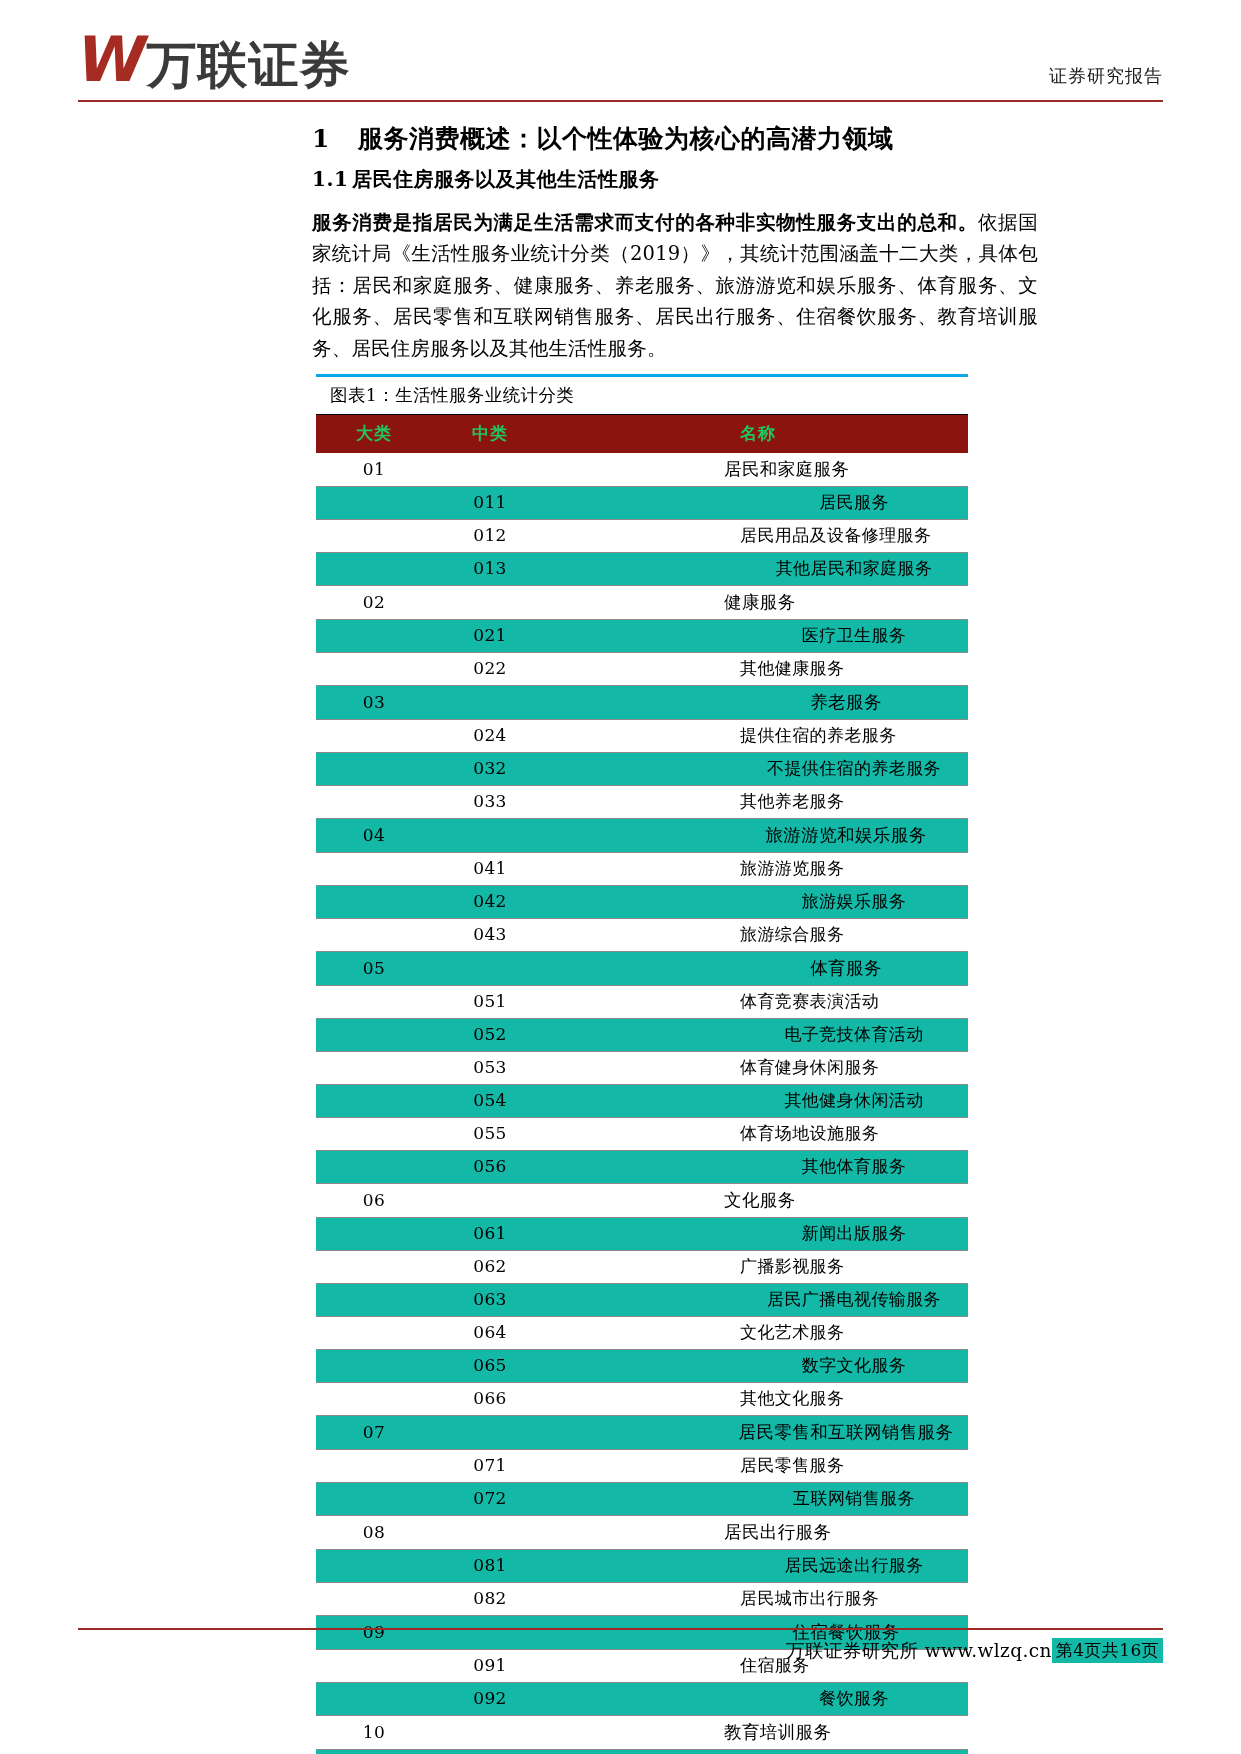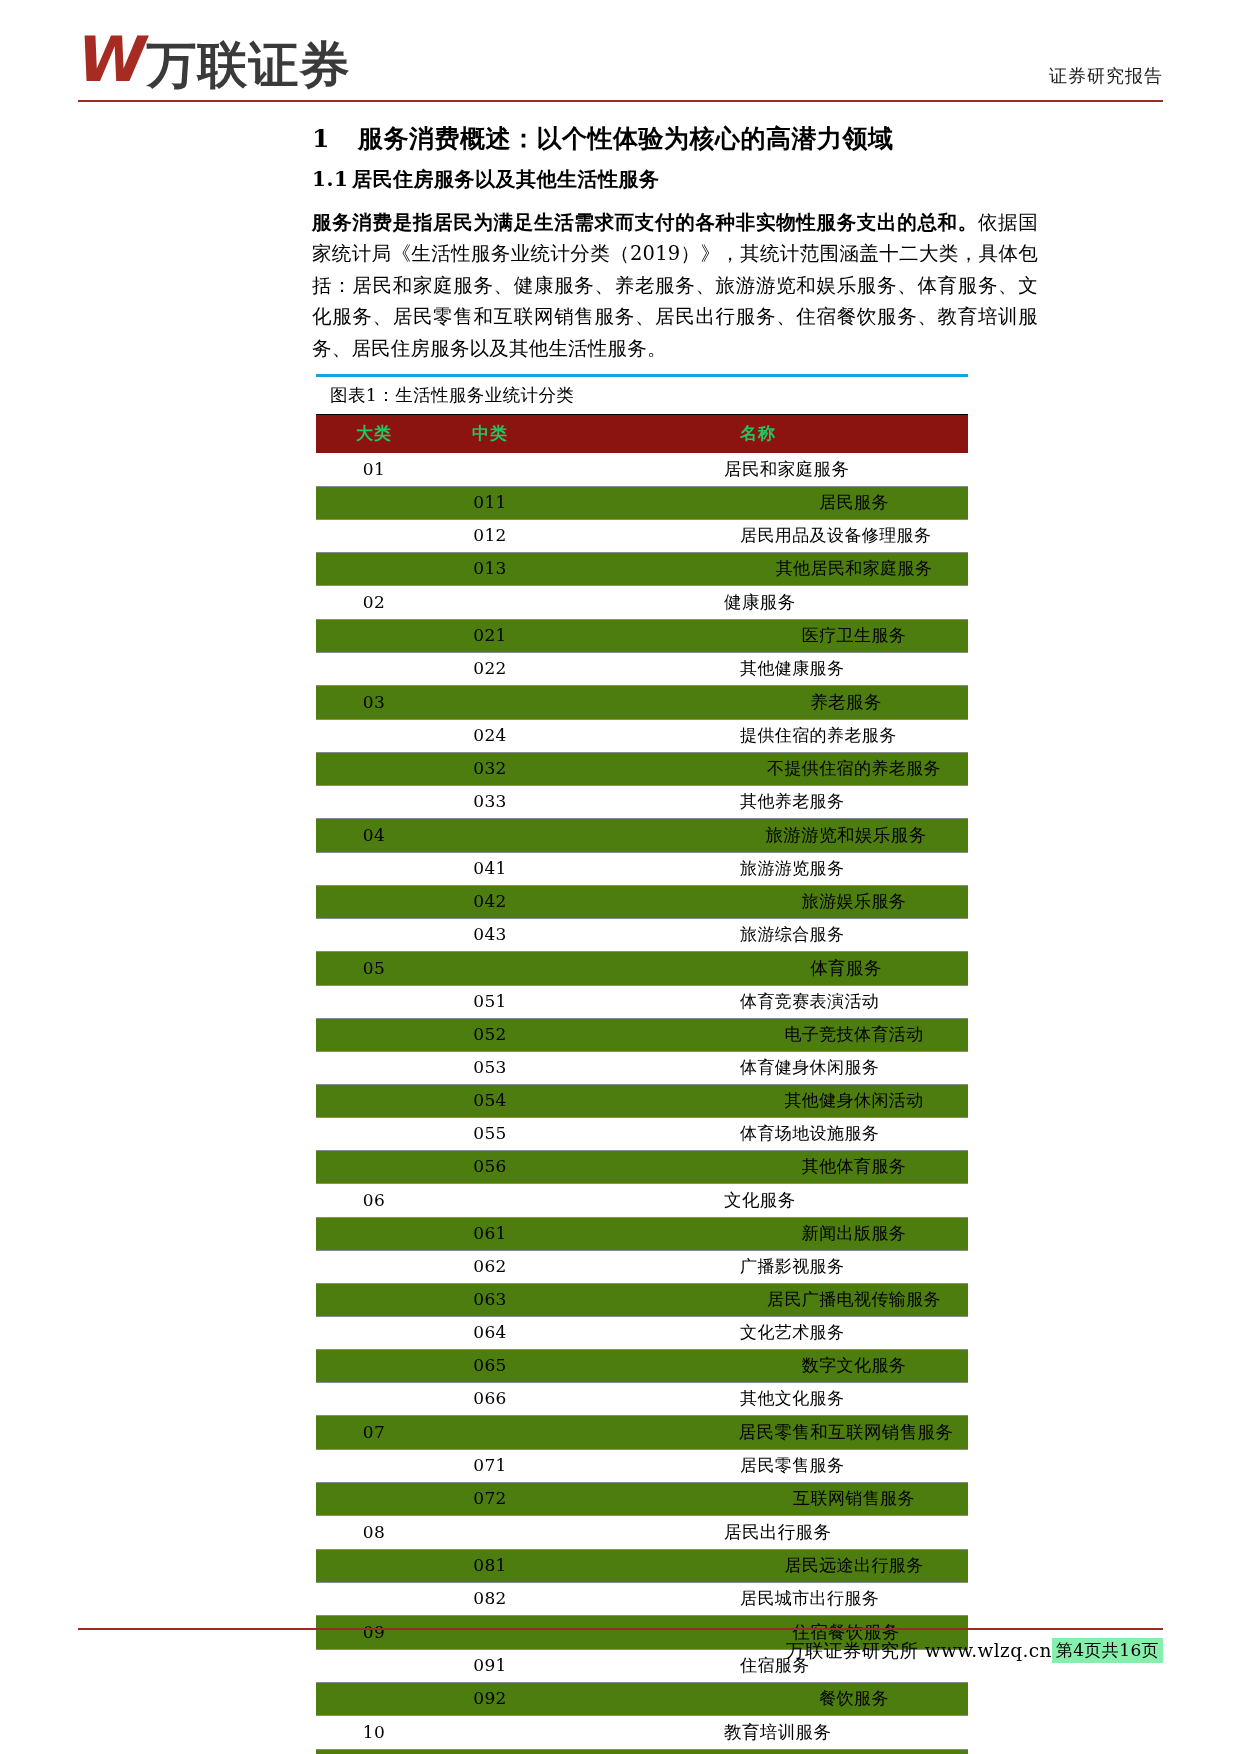--- a/index.html
+++ b/index.html
@@ -148,21 +148,21 @@
   }
   table.cls col.c1 { width: 116px; }
   table.cls col.c2 { width: 116px; }
   table.cls col.c3 { width: auto; }
   table.cls td {
     font-size: 17px;
     padding: 4px 0 5px 0;
     border-bottom: 1px solid #8a8a8a;
     letter-spacing: 0.4px;
   }
-  table.cls tr.zebra td { background: #4d7c0f; text-align: center; }
+  table.cls tr.zebra td { background: #14b8a6; text-align: center; }
   table.cls td.col-major { text-align: center; }
   table.cls td.col-mid { text-align: center; }
   table.cls td.col-name {
     text-align: left;
     padding-left: 192px;
   }
   table.cls tr.major td.col-name {
     padding-left: 176px;
     font-size: 17.5px;
   }
@@ -184,21 +184,21 @@
     width: 1085px;
     display: flex;
     justify-content: flex-end;
     align-items: center;
     font-size: 18px;
     letter-spacing: 0.4px;
   }
   .footer-left { font-size: 18.5px; }
   .footer-right {
     font-size: 17px;
-    background: #86efac;
+    background: #14b8a6;
     padding: 1px 4px;
   }
 </style>
 </head>
 <body>
 
 <div class="page">
 
   <div class="header">
     <div class="logo">

